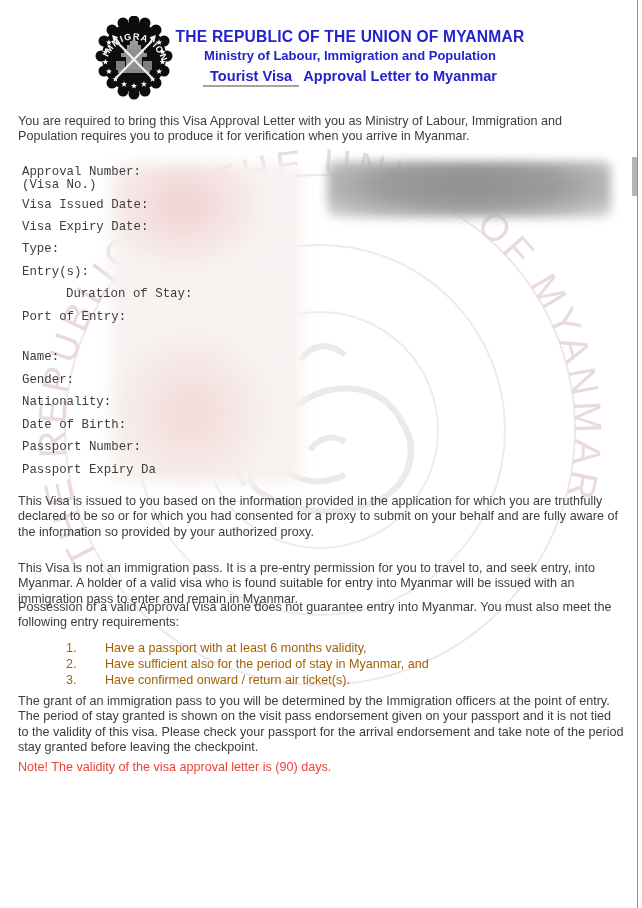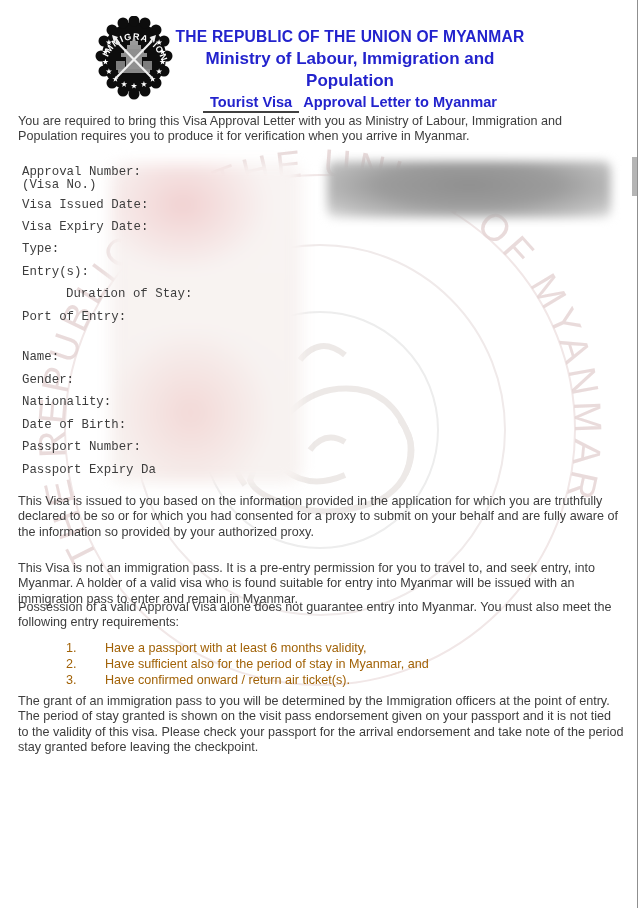--- a/index.html
+++ b/index.html
@@ -9,23 +9,23 @@
   }
   
   .watermark{position:absolute;left:0;top:0;pointer-events:none;}
   
   .emblem{position:absolute;left:92px;top:16px;}
   .titles{
     position:absolute;left:166px;top:27px;width:368px;text-align:center;
     color:#2323cd;font-weight:bold;line-height:1.25;
   }
   .title1{font-size:15.6px;letter-spacing:.2px;}
-  .title2{font-size:17px;margin-top:2px;}
+  .title2{font-size:13px;margin-top:2px;}
   .title3{font-size:14.6px;margin-top:2px;}
-  .underlined{border-bottom:2px solid #404040;padding:0 7px 1px 7px;margin-right:4px;}
+  .underlined{border-bottom:2px solid #a3a3a3;padding:0 7px 1px 7px;margin-right:4px;}
   
   .para{position:absolute;left:18px;width:606px;font-size:12.6px;line-height:15.3px;color:#3d3d3d;}
   .field-row{position:absolute;left:22px;font-size:12.4px;color:#3d3d3d;line-height:13px;font-family:Liberation Mono, monospace;}
   .field-sub{font-size:12.4px;}
   .req-row{position:absolute;left:66px;font-size:12.6px;color:#a16207;}
   .req-num{display:inline-block;width:39px;}
   .note{position:absolute;left:18px;top:760px;width:606px;font-size:12.6px;color:#ee4238;}
   
   .redact-pink{
     position:absolute;left:110px;top:163px;width:192px;height:320px;border-radius:14px;
@@ -159,17 +159,18 @@
   <div class="para" style="top:494px;">This Visa is issued to you based on the information provided in the application for which you are truthfully declared to be so or for which you had consented for a proxy to submit on your behalf and are fully aware of the information so provided by your authorized proxy.</div>
   <div class="para" style="top:549px;margin-top:12px;">This Visa is not an immigration pass. It is a pre-entry permission for you to travel to, and seek entry, into Myanmar. A holder of a valid visa who is found suitable for entry into Myanmar will be issued with an immigration pass to enter and remain in Myanmar.</div>
   <div class="para" style="top:600px;">Possession of a valid Approval Visa alone does not guarantee entry into Myanmar. You must also meet the following entry requirements:</div>
 
   <div class="req-row" style="top:641px;"><span class="req-num">1.</span><span>Have a passport with at least 6 months validity,</span></div>
   <div class="req-row" style="top:657px;"><span class="req-num">2.</span><span>Have sufficient also for the period of stay in Myanmar, and</span></div>
   <div class="req-row" style="top:673px;"><span class="req-num">3.</span><span>Have confirmed onward / return air ticket(s).</span></div>
 
   <div class="para" style="top:694px;">The grant of an immigration pass to you will be determined by the Immigration officers at the point of entry. The period of stay granted is shown on the visit pass endorsement given on your passport and it is not tied to the validity of this visa. Please check your passport for the arrival endorsement and take note of the period stay granted before leaving the checkpoint.</div>
 
+  <div class="note">Note! The validity of the visa approval letter is (90) days.</div>
 
   <div class="page-edge-line"></div>
   <div class="scroll-thumb"></div>
 
 </div>
 
 </body></html>

